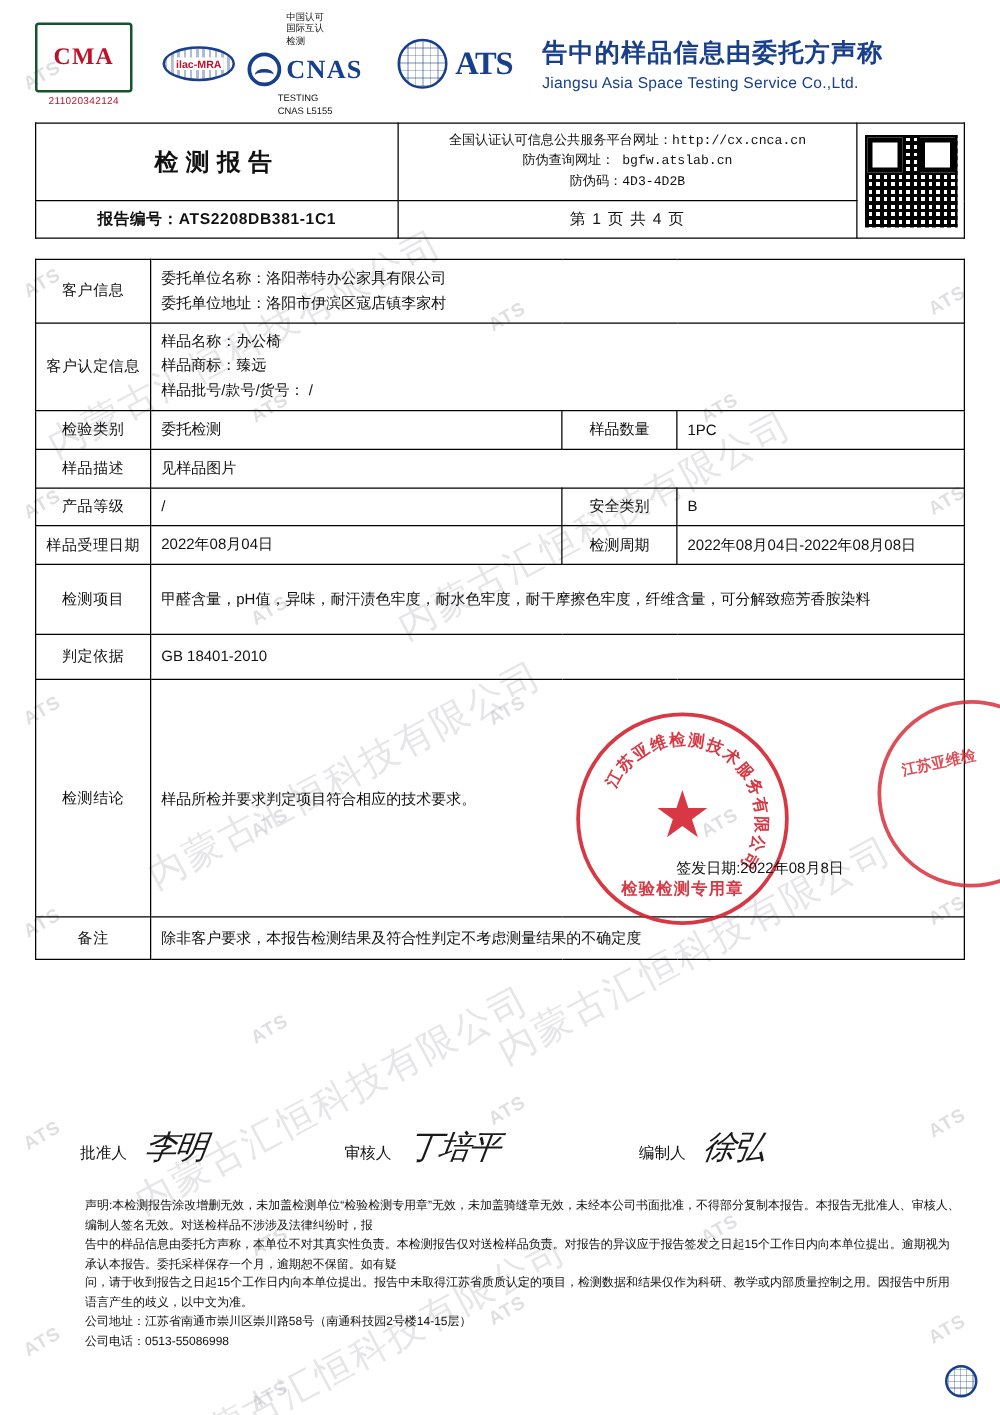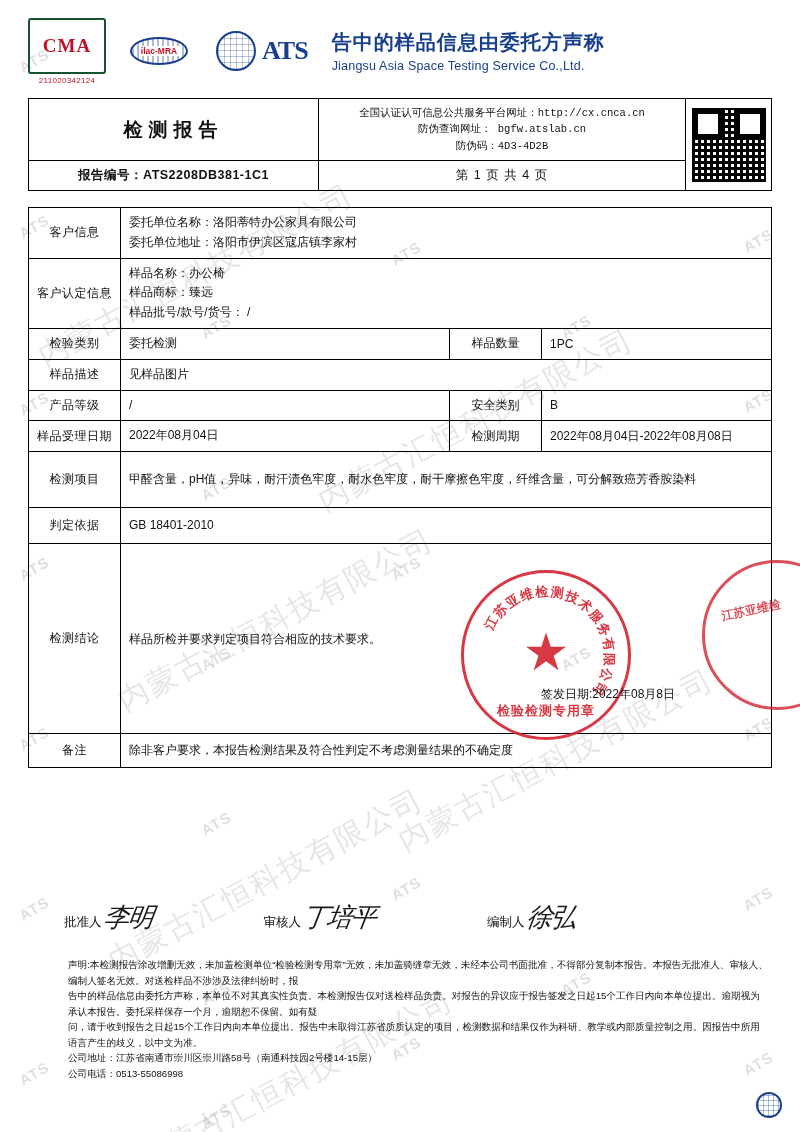--- a/index.html
+++ b/index.html
@@ -131,21 +131,21 @@
     font-size:13px; font-weight:bold; letter-spacing:1px; white-space:nowrap;
   }
   .seal2 {
     position:absolute; right:-52px; top:560px; width:150px; height:150px;
     border:3px solid #d4232f; border-radius:50%; opacity:.8; z-index:12;
     color:#d4232f;
   }
 
   
   .sig-row { margin-top:128px; display:flex; align-items:flex-end; padding:0 36px; }
-  .sig-blk { display:flex; align-items:flex-end; gap:2px; }
+  .sig-blk { display:flex; align-items:flex-end; gap:14px; }
   .sig-blk.c2 { margin-left:112px; }
   .sig-blk.c3 { margin-left:112px; }
   .sig-lbl { font-size:12.5px; }
   .sig-name {
     font-family:"Liberation Serif", serif;
     font-size:26px; color:#1a1a1a; font-style:italic;
     transform:skewX(-8deg); letter-spacing:-2px;
     border-bottom:0; position:relative; top:4px;
   }
 
@@ -217,20 +217,35 @@
       </div>
       <div class="cma-no">211020342124</div>
     </div>
 
     <div class="logo-ilac">
       <div class="ilac-ring">
           <span>ilac-MRA</span>
         </div>
     </div>
 
+    <div class="logo-cnas cnas-blk">
+      <div style="white-space:pre-line" class="cnas-cn">中国认可
+国际互认
+检测</div>
+      <div>
+        <div class="cnas-top">
+          <div class="cnas-circ"></div>
+          <div class="cnas-word">CNAS</div>
+        </div>
+      </div>
+      <div class="cnas-cn">
+        <div>TESTING</div>
+        <div>CNAS L5155</div>
+      </div>
+    </div>
 
     <div class="logo-ats">
       <div class="ats-globe"></div>
       <div class="ats-letters">ATS</div>
     </div>
 
     <div class="co-names">
       <div class="co-cn">告中的样品信息由委托方声称</div>
       <div class="co-en">Jiangsu Asia Space Testing Service Co.,Ltd.</div>
     </div>

